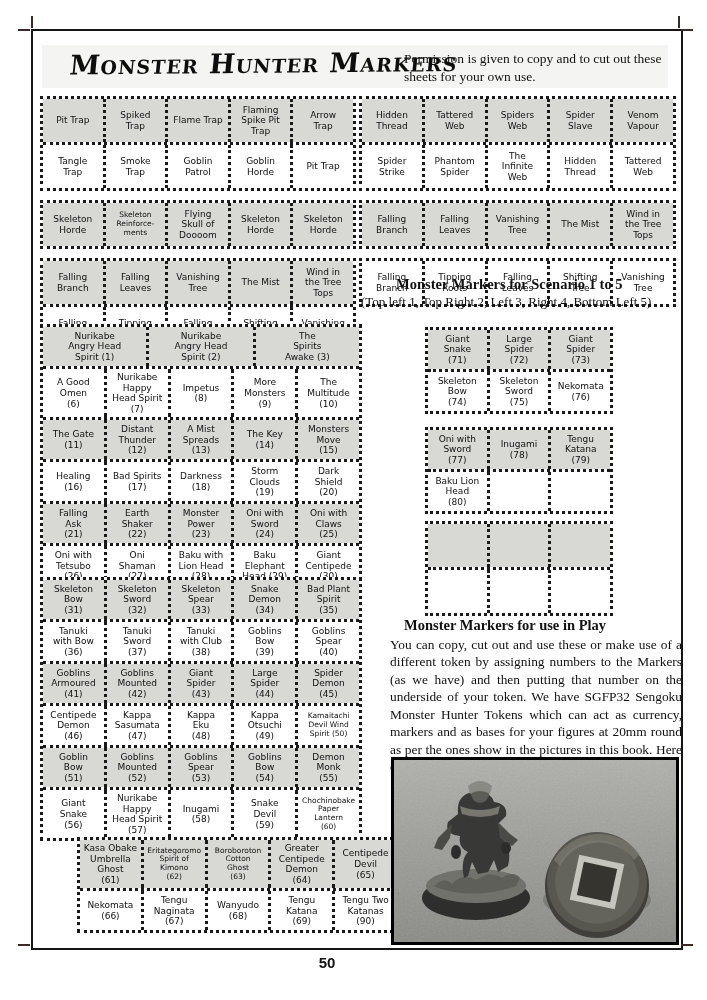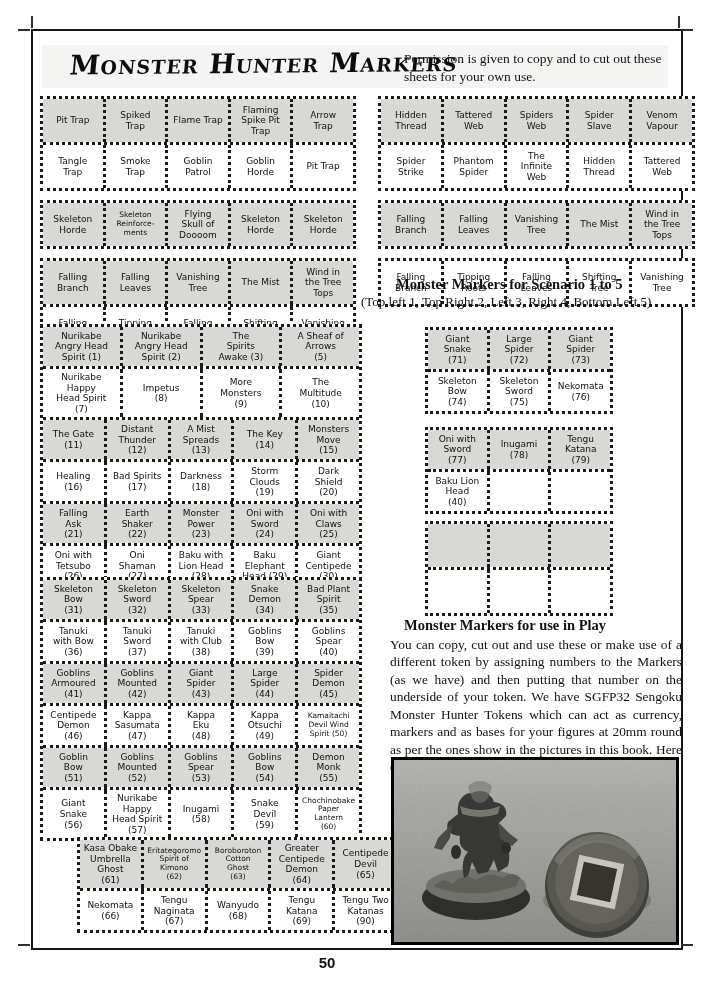--- a/index.html
+++ b/index.html
@@ -110,21 +110,21 @@
 Roots</div>
         <div class="cell">Falling
 Leaves</div>
         <div class="cell">Shifting
 Tree</div>
         <div class="cell">Vanishing
 Tree</div>
       </div>
     </div>
   </div>
-<div class="gridbox tall" style="left:378px;top:96px;width:317px;">
+<div class="gridbox tall" style="left:359px;top:96px;width:317px;">
     <div class="block">
       <div class="grow gray">
         <div class="cell">Hidden
 Thread</div>
         <div class="cell">Tattered
 Web</div>
         <div class="cell">Spiders
 Web</div>
         <div class="cell">Spider
 Slave</div>
@@ -183,25 +183,25 @@
       <div class="grow gray">
         <div class="cell">Nurikabe
 Angry Head
 Spirit (1)</div>
         <div class="cell">Nurikabe
 Angry Head
 Spirit (2)</div>
         <div class="cell">The
 Spirits
 Awake (3)</div>
-        <div class="cell">A Sheaf of
-Arrows
-(5)</div>
-      </div>
-      <div class="grow">
+      </div>
+      <div class="grow">
+        <div class="cell">A Good
+Omen
+(6)</div>
         <div class="cell">Nurikabe
 Happy
 Head Spirit
 (7)</div>
         <div class="cell">Impetus
 (8)</div>
         <div class="cell">More
 Monsters
 (9)</div>
         <div class="cell">The
@@ -454,21 +454,21 @@
 (77)</div>
         <div class="cell">Inugami
 (78)</div>
         <div class="cell">Tengu
 Katana
 (79)</div>
       </div>
       <div class="grow">
         <div class="cell">Baku Lion
 Head
-(40)</div>
+(80)</div>
         <div class="cell"></div>
         <div class="cell"></div>
       </div>
     </div>
   </div>
 <div class="gridbox tall" style="left:425px;top:521px;width:188px;">
     <div class="block">
       <div class="grow gray">
         <div class="cell"></div>
         <div class="cell"></div>

